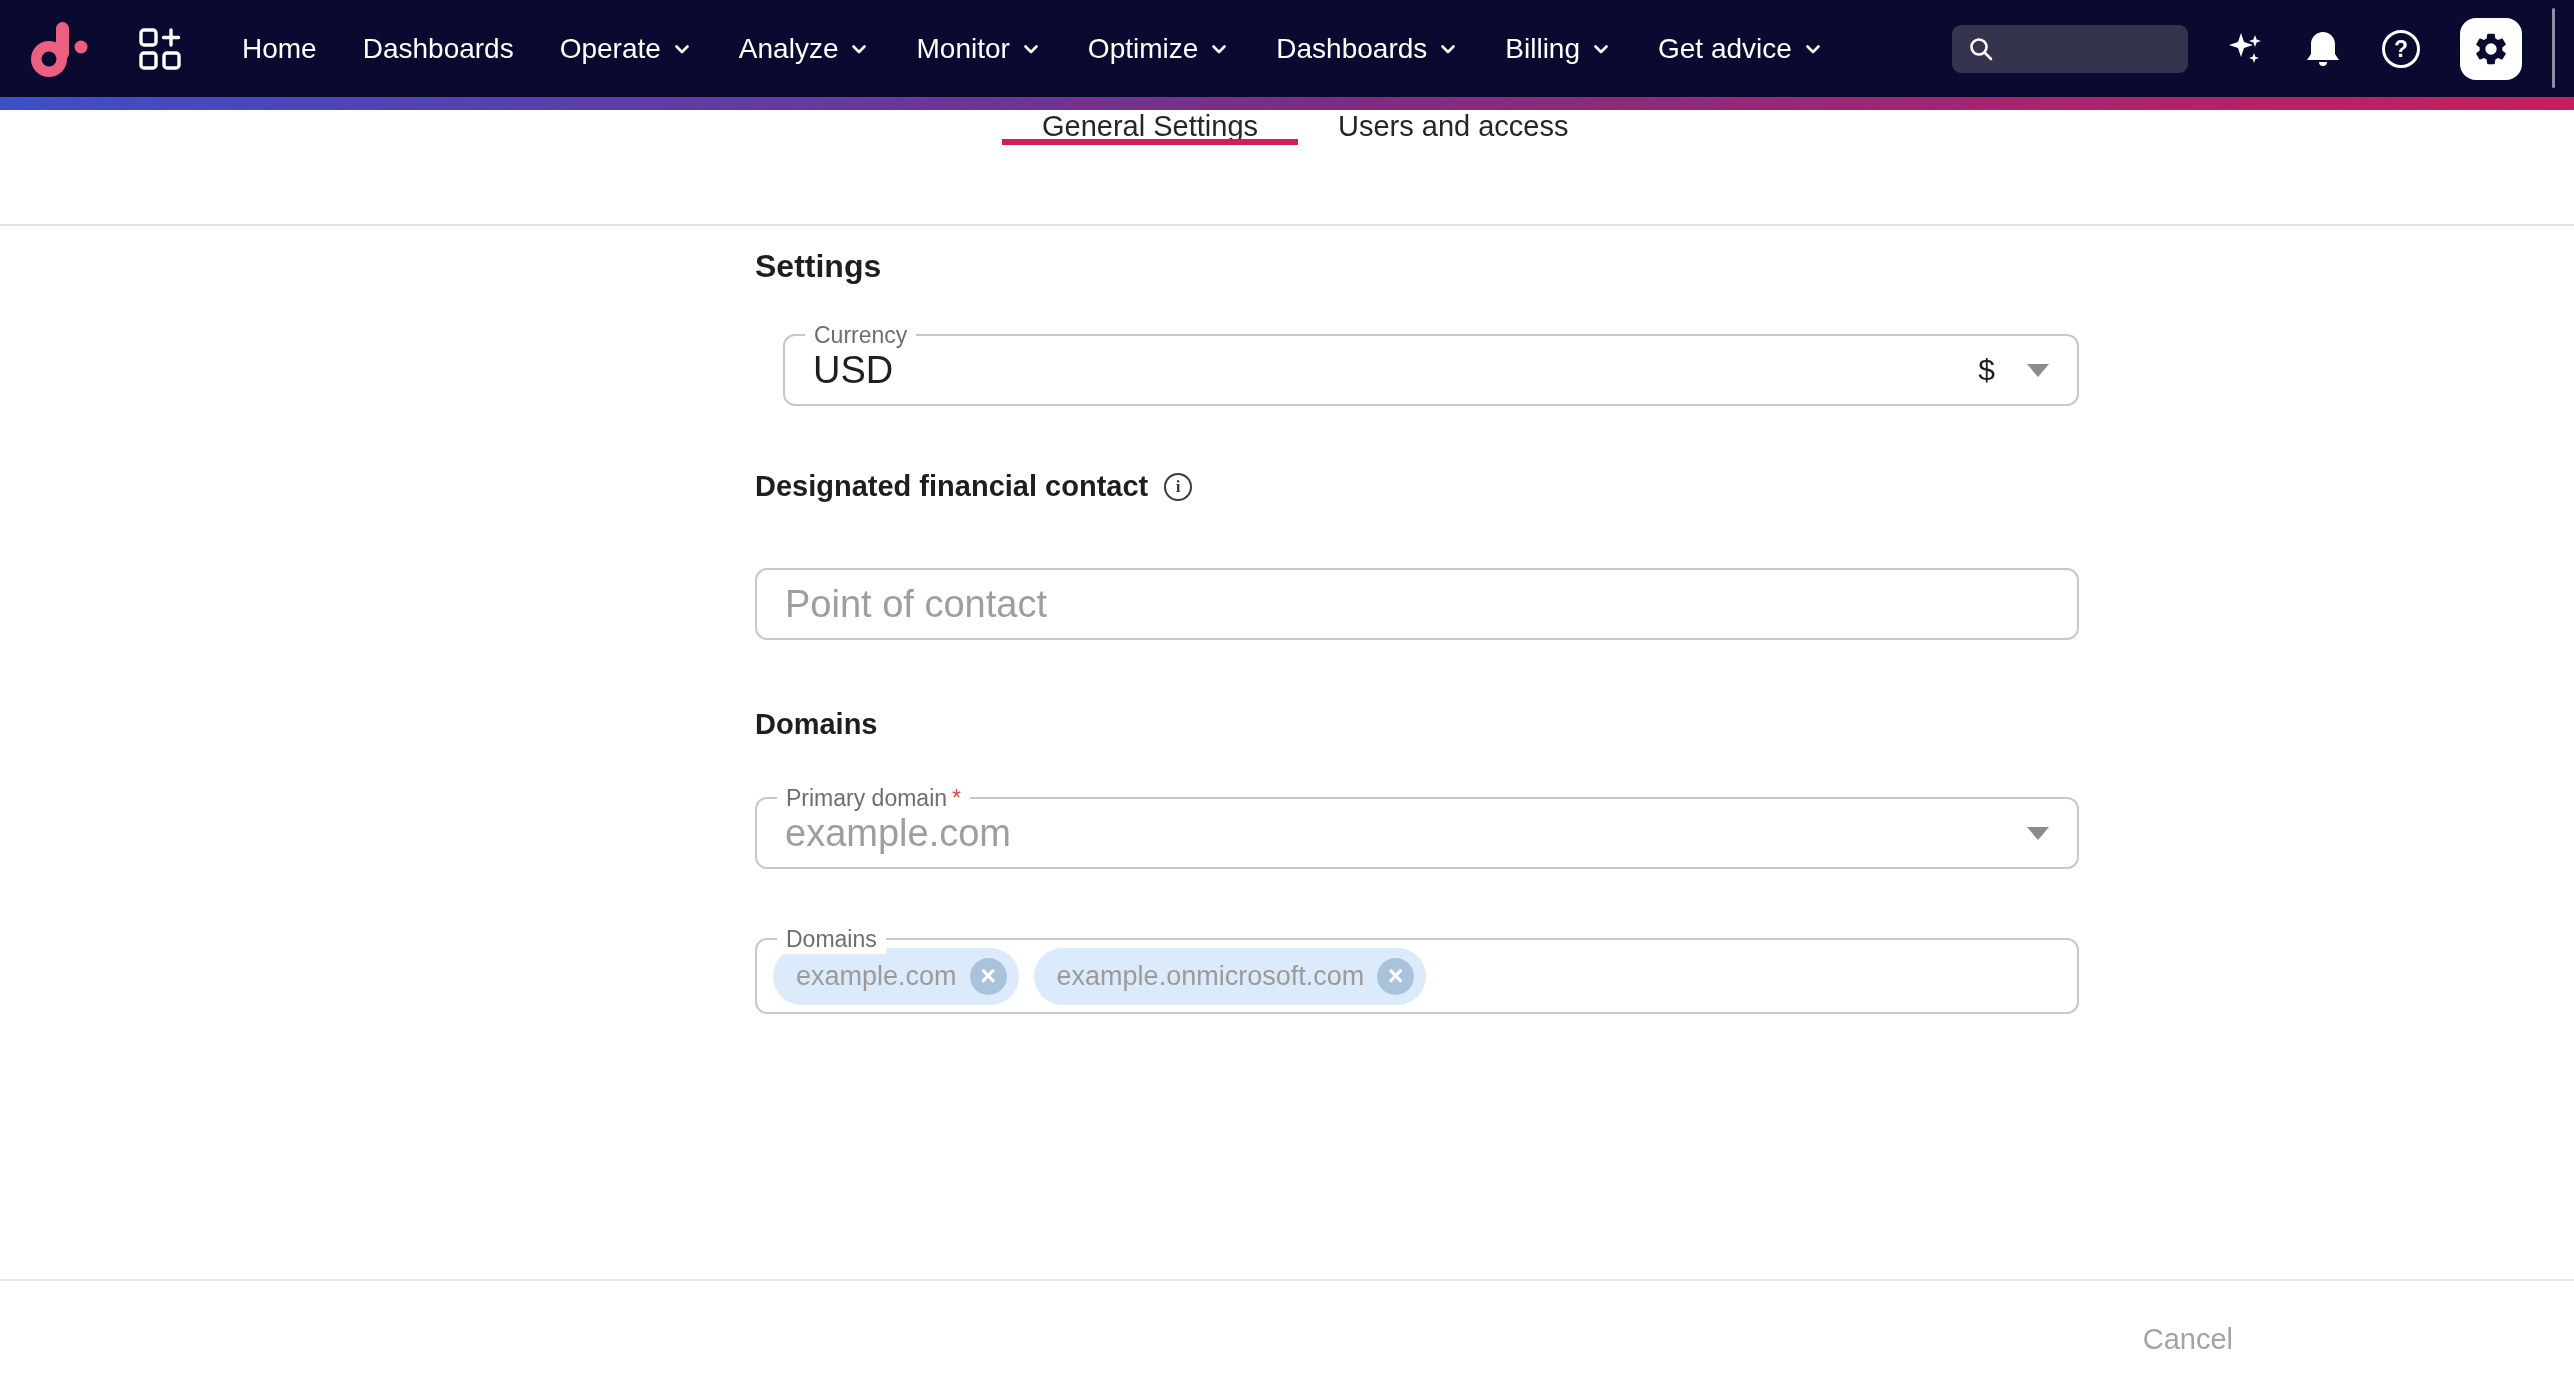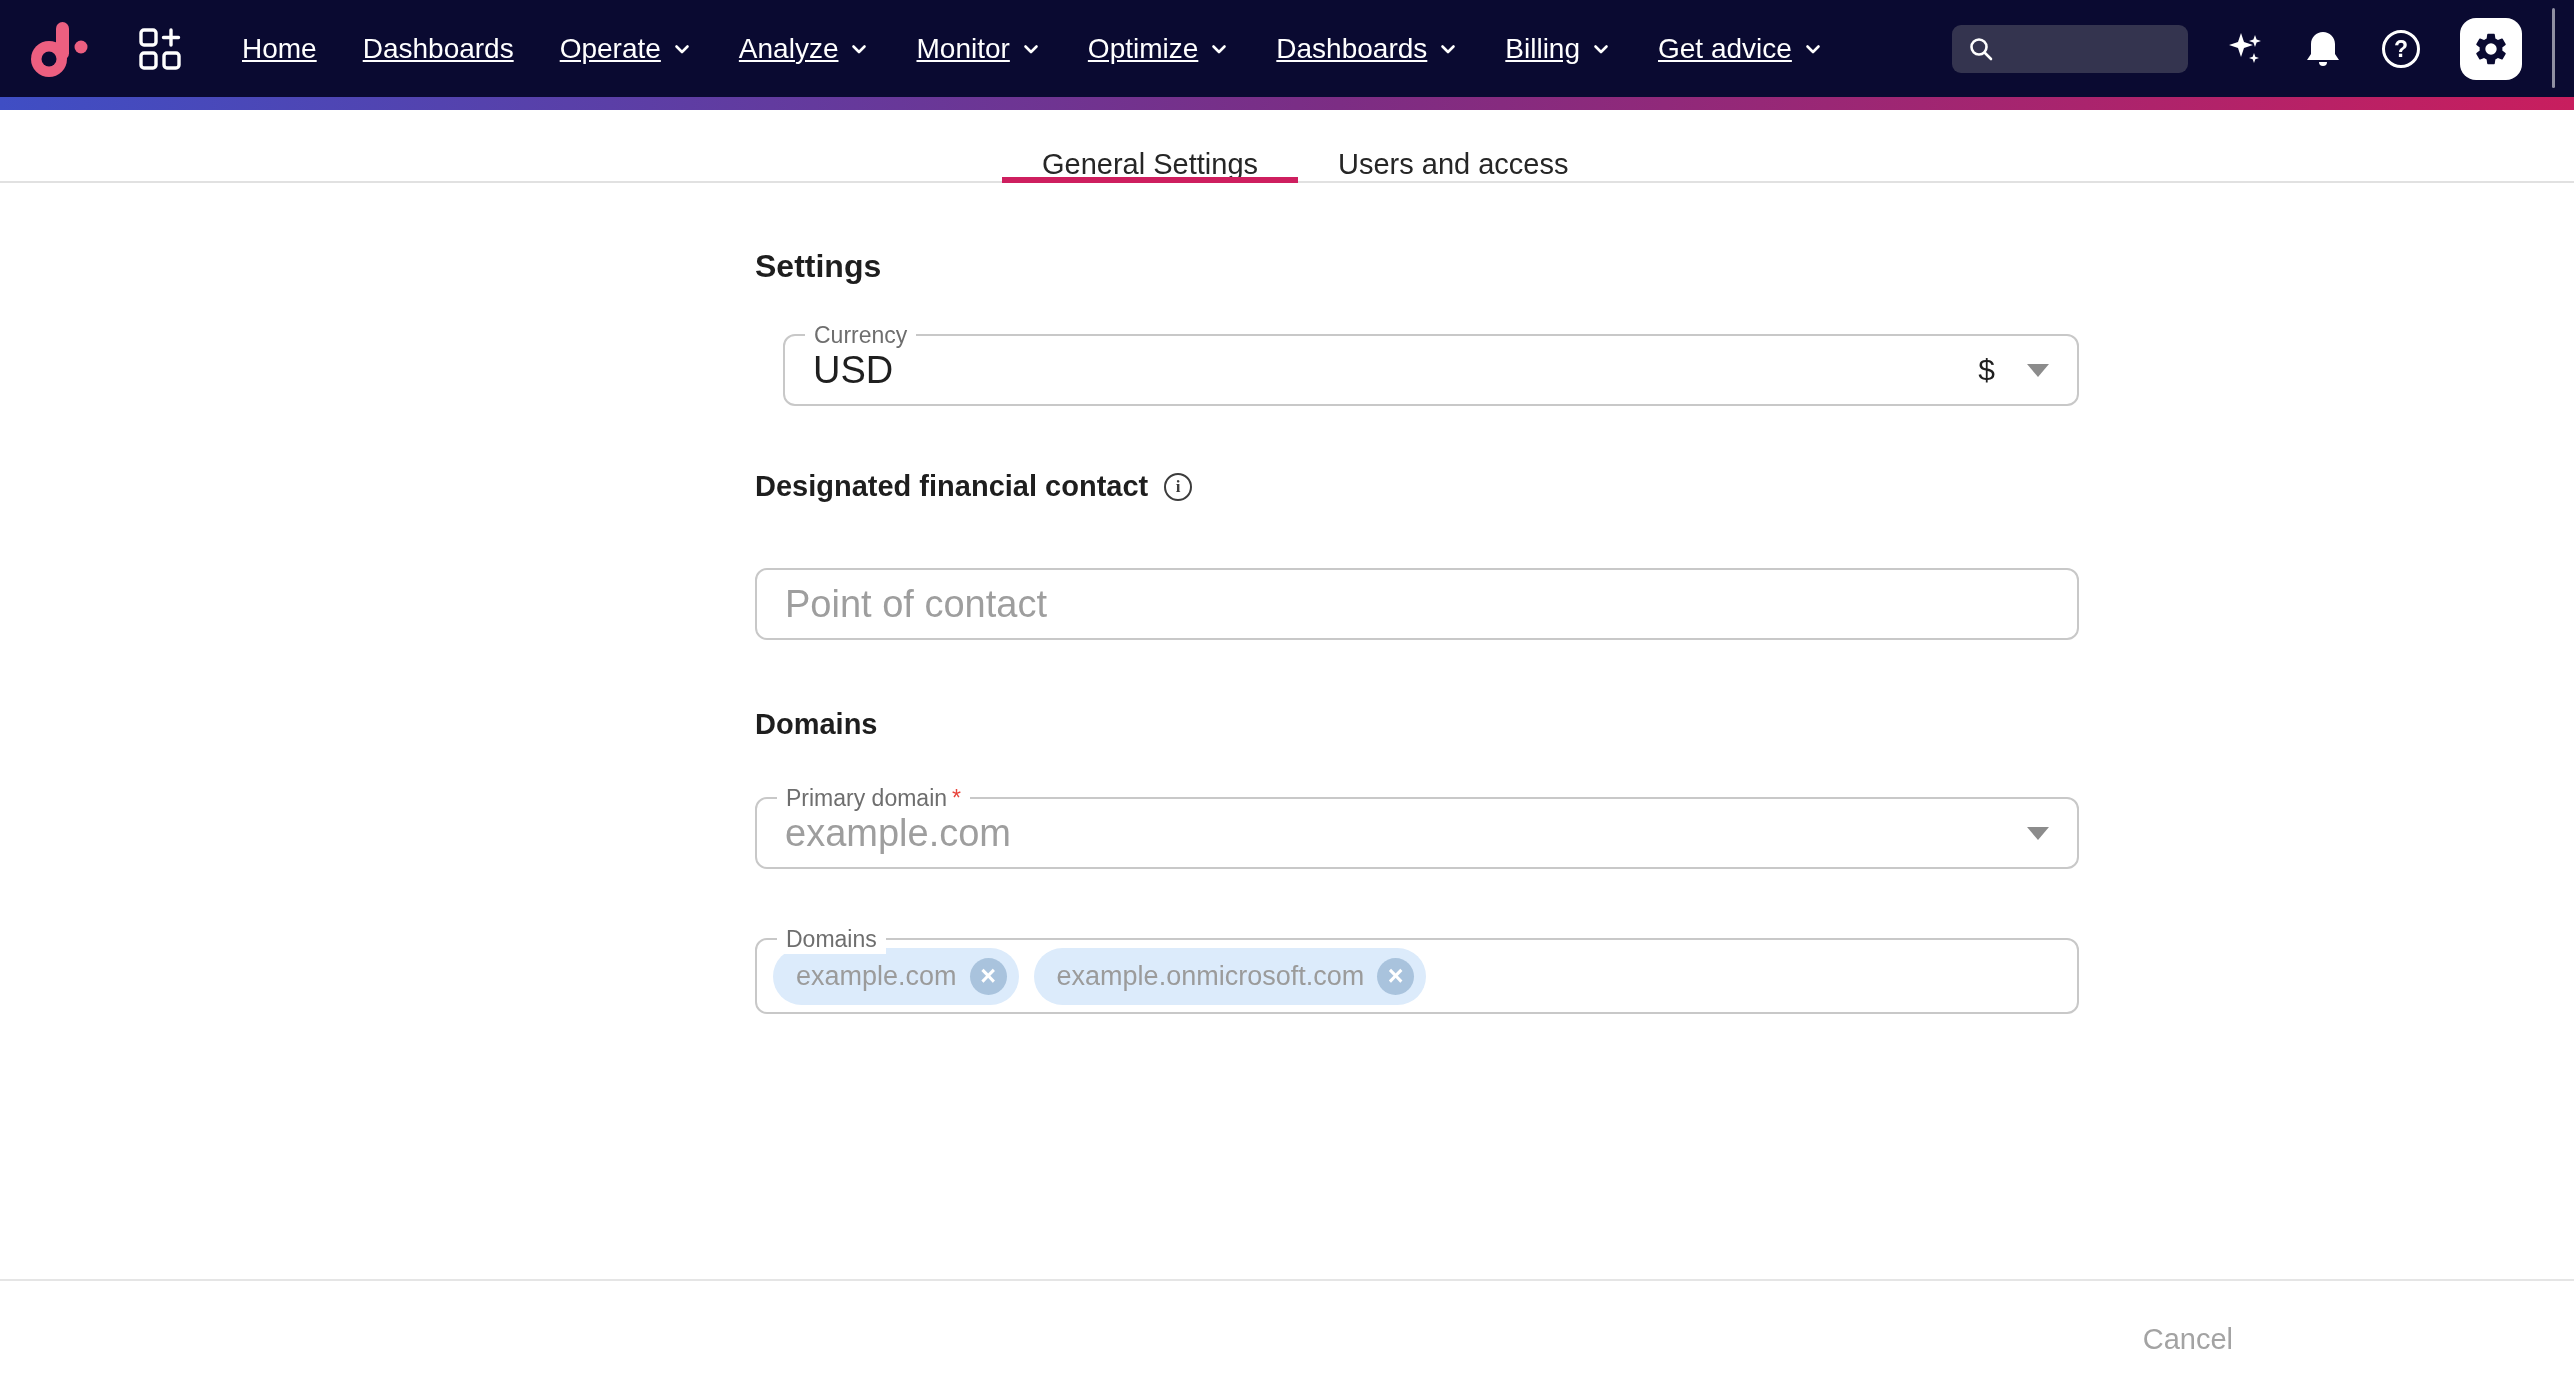--- a/index.html
+++ b/index.html
@@ -8,39 +8,39 @@
 
   .screen { position:relative; width:2574px; height:1398px; background:#ffffff; overflow:hidden; }
 
   
   .navbar { position:absolute; top:0; left:0; right:0; height:97px; background:#0a0a31;
             display:flex; align-items:center; padding:0 26px; }
   .logo { width:66px; height:66px; display:flex; align-items:center; justify-content:center; cursor:pointer; }
   .apps-btn { margin-left:44px; width:48px; height:48px; display:flex; align-items:center; justify-content:center; cursor:pointer; }
   .primary-nav { display:flex; align-items:center; margin-left:58px; gap:46px; }
   .nav-item { display:flex; align-items:center; gap:10px; color:#ffffff; font-size:28px; font-weight:500;
-              cursor:pointer; white-space:nowrap;text-decoration:underline; }
+              cursor:pointer; white-space:nowrap; }
   .nav-item svg { display:block; }
 
   .nav-right { margin-left:auto; display:flex; align-items:center; gap:38px; padding-right:26px; }
   .searchbox { width:236px; height:48px; background:#34344f; border-radius:9px; display:flex;
                align-items:center; padding:0 14px; gap:10px; cursor:text; }
   .searchbox input { flex:1; min-width:0; background:transparent; border:0; outline:0; color:#ffffff;
                      font-size:25px; font-family:inherit; }
   .icon-btn { background:none; border:0; cursor:pointer; display:flex; align-items:center; justify-content:center; }
   .gear-btn { width:62px; height:62px; background:#ffffff; border-radius:16px; }
   .scroll-thumb { position:absolute; right:19px; top:8px; width:3px; height:80px; background:#8f8fa2; border-radius:2px; cursor:grab; }
 
   
   .gradient-bar { position:absolute; top:97px; left:0; right:0; height:13px;
                   background:linear-gradient(90deg,#3f4ec4 0%, #7c2d84 52%, #c81e5e 100%); }
 
   
-  .tabs-row { position:absolute; top:110px; left:0; right:0; height:73px; background:#ffffff;
-              border-bottom:2px solid #e1e1e1; display:flex; align-items:flex-end; padding-left:1002px; }
+  .tabs-row { position:absolute; top:110px; left:0; right:0; height:116px; background:#ffffff;
+              border-bottom:2px solid #e1e1e1; display:flex; align-items:flex-start; padding-left:1002px; }
   .tab { position:relative; display:flex; align-items:center; padding:0 40px; font-size:29px; font-weight:500;
          color:#262626; cursor:pointer; white-space:nowrap; }
   .tab.active::after { content:""; position:absolute; left:0; right:0; bottom:-2px; height:6px; background:#ce1f5f; }
 
   
   .content { position:absolute; left:755px; top:206px; width:1324px; }
   .page-title { margin-top:32px; font-size:32px; line-height:56px; font-weight:700; color:#1e1e1e; }
 
   .field { position:relative; border:2px solid #c8c8c8; border-radius:12px; height:72px;
            display:flex; align-items:center; background:#ffffff; }

